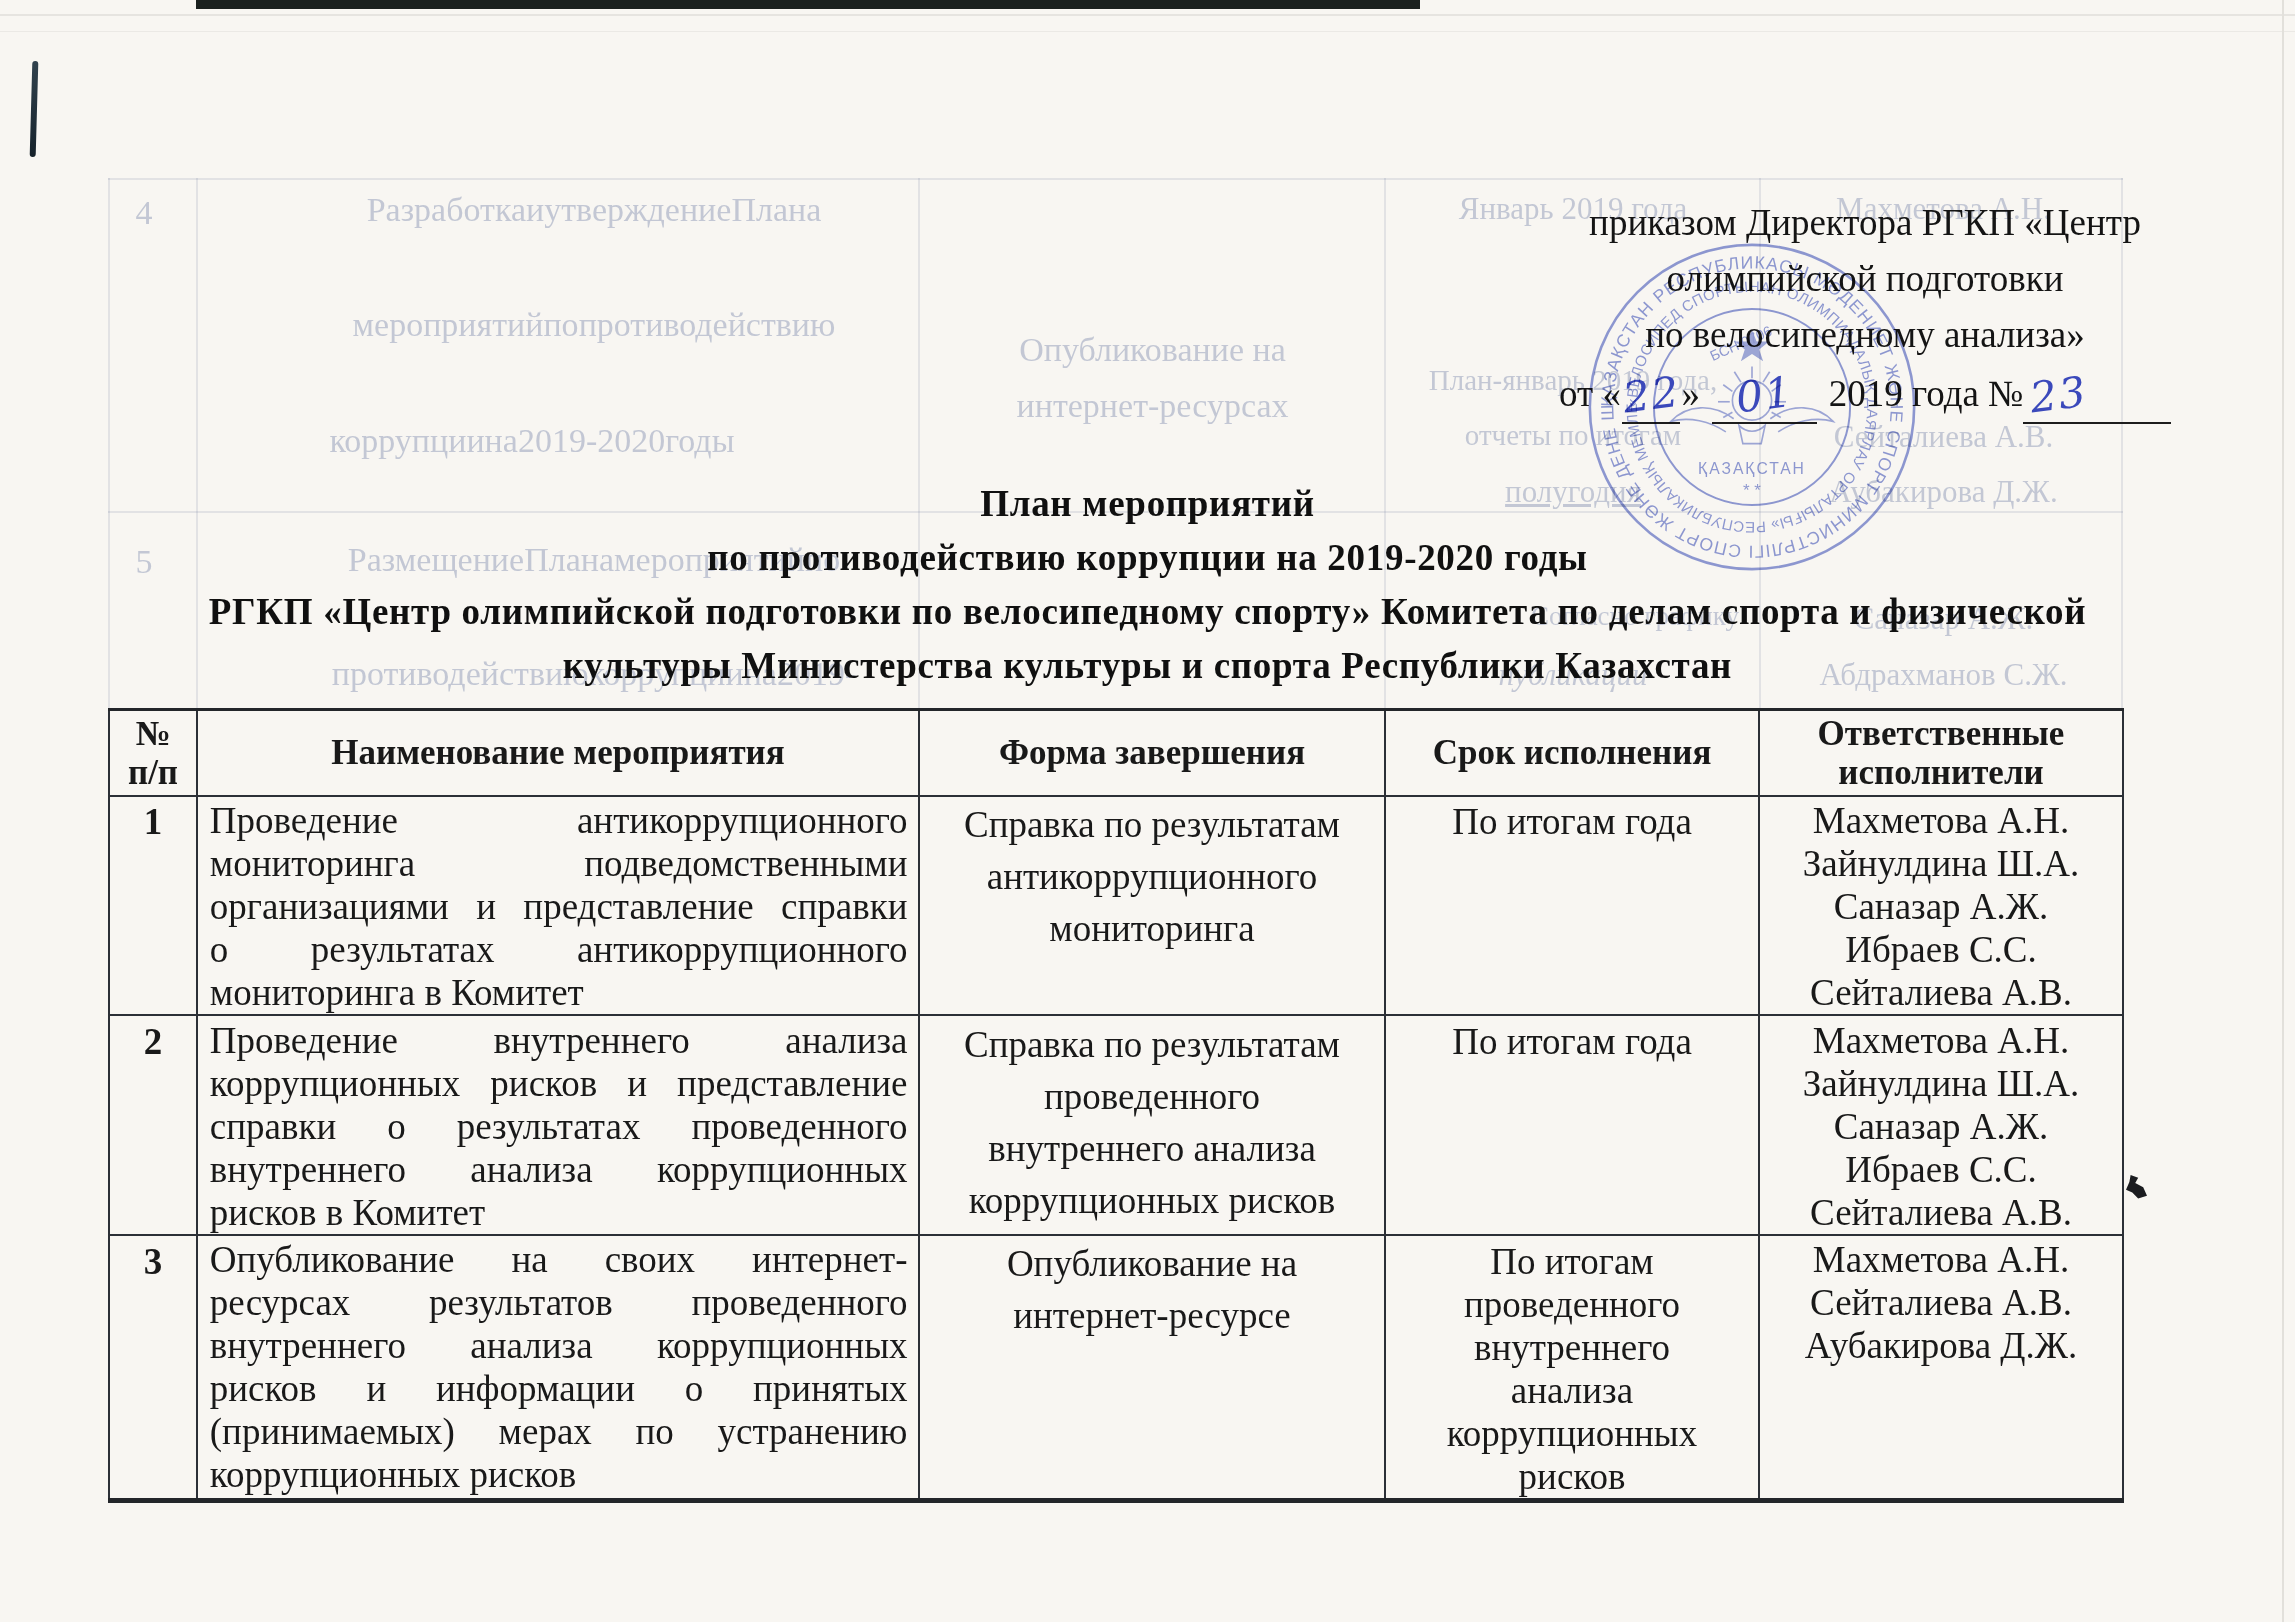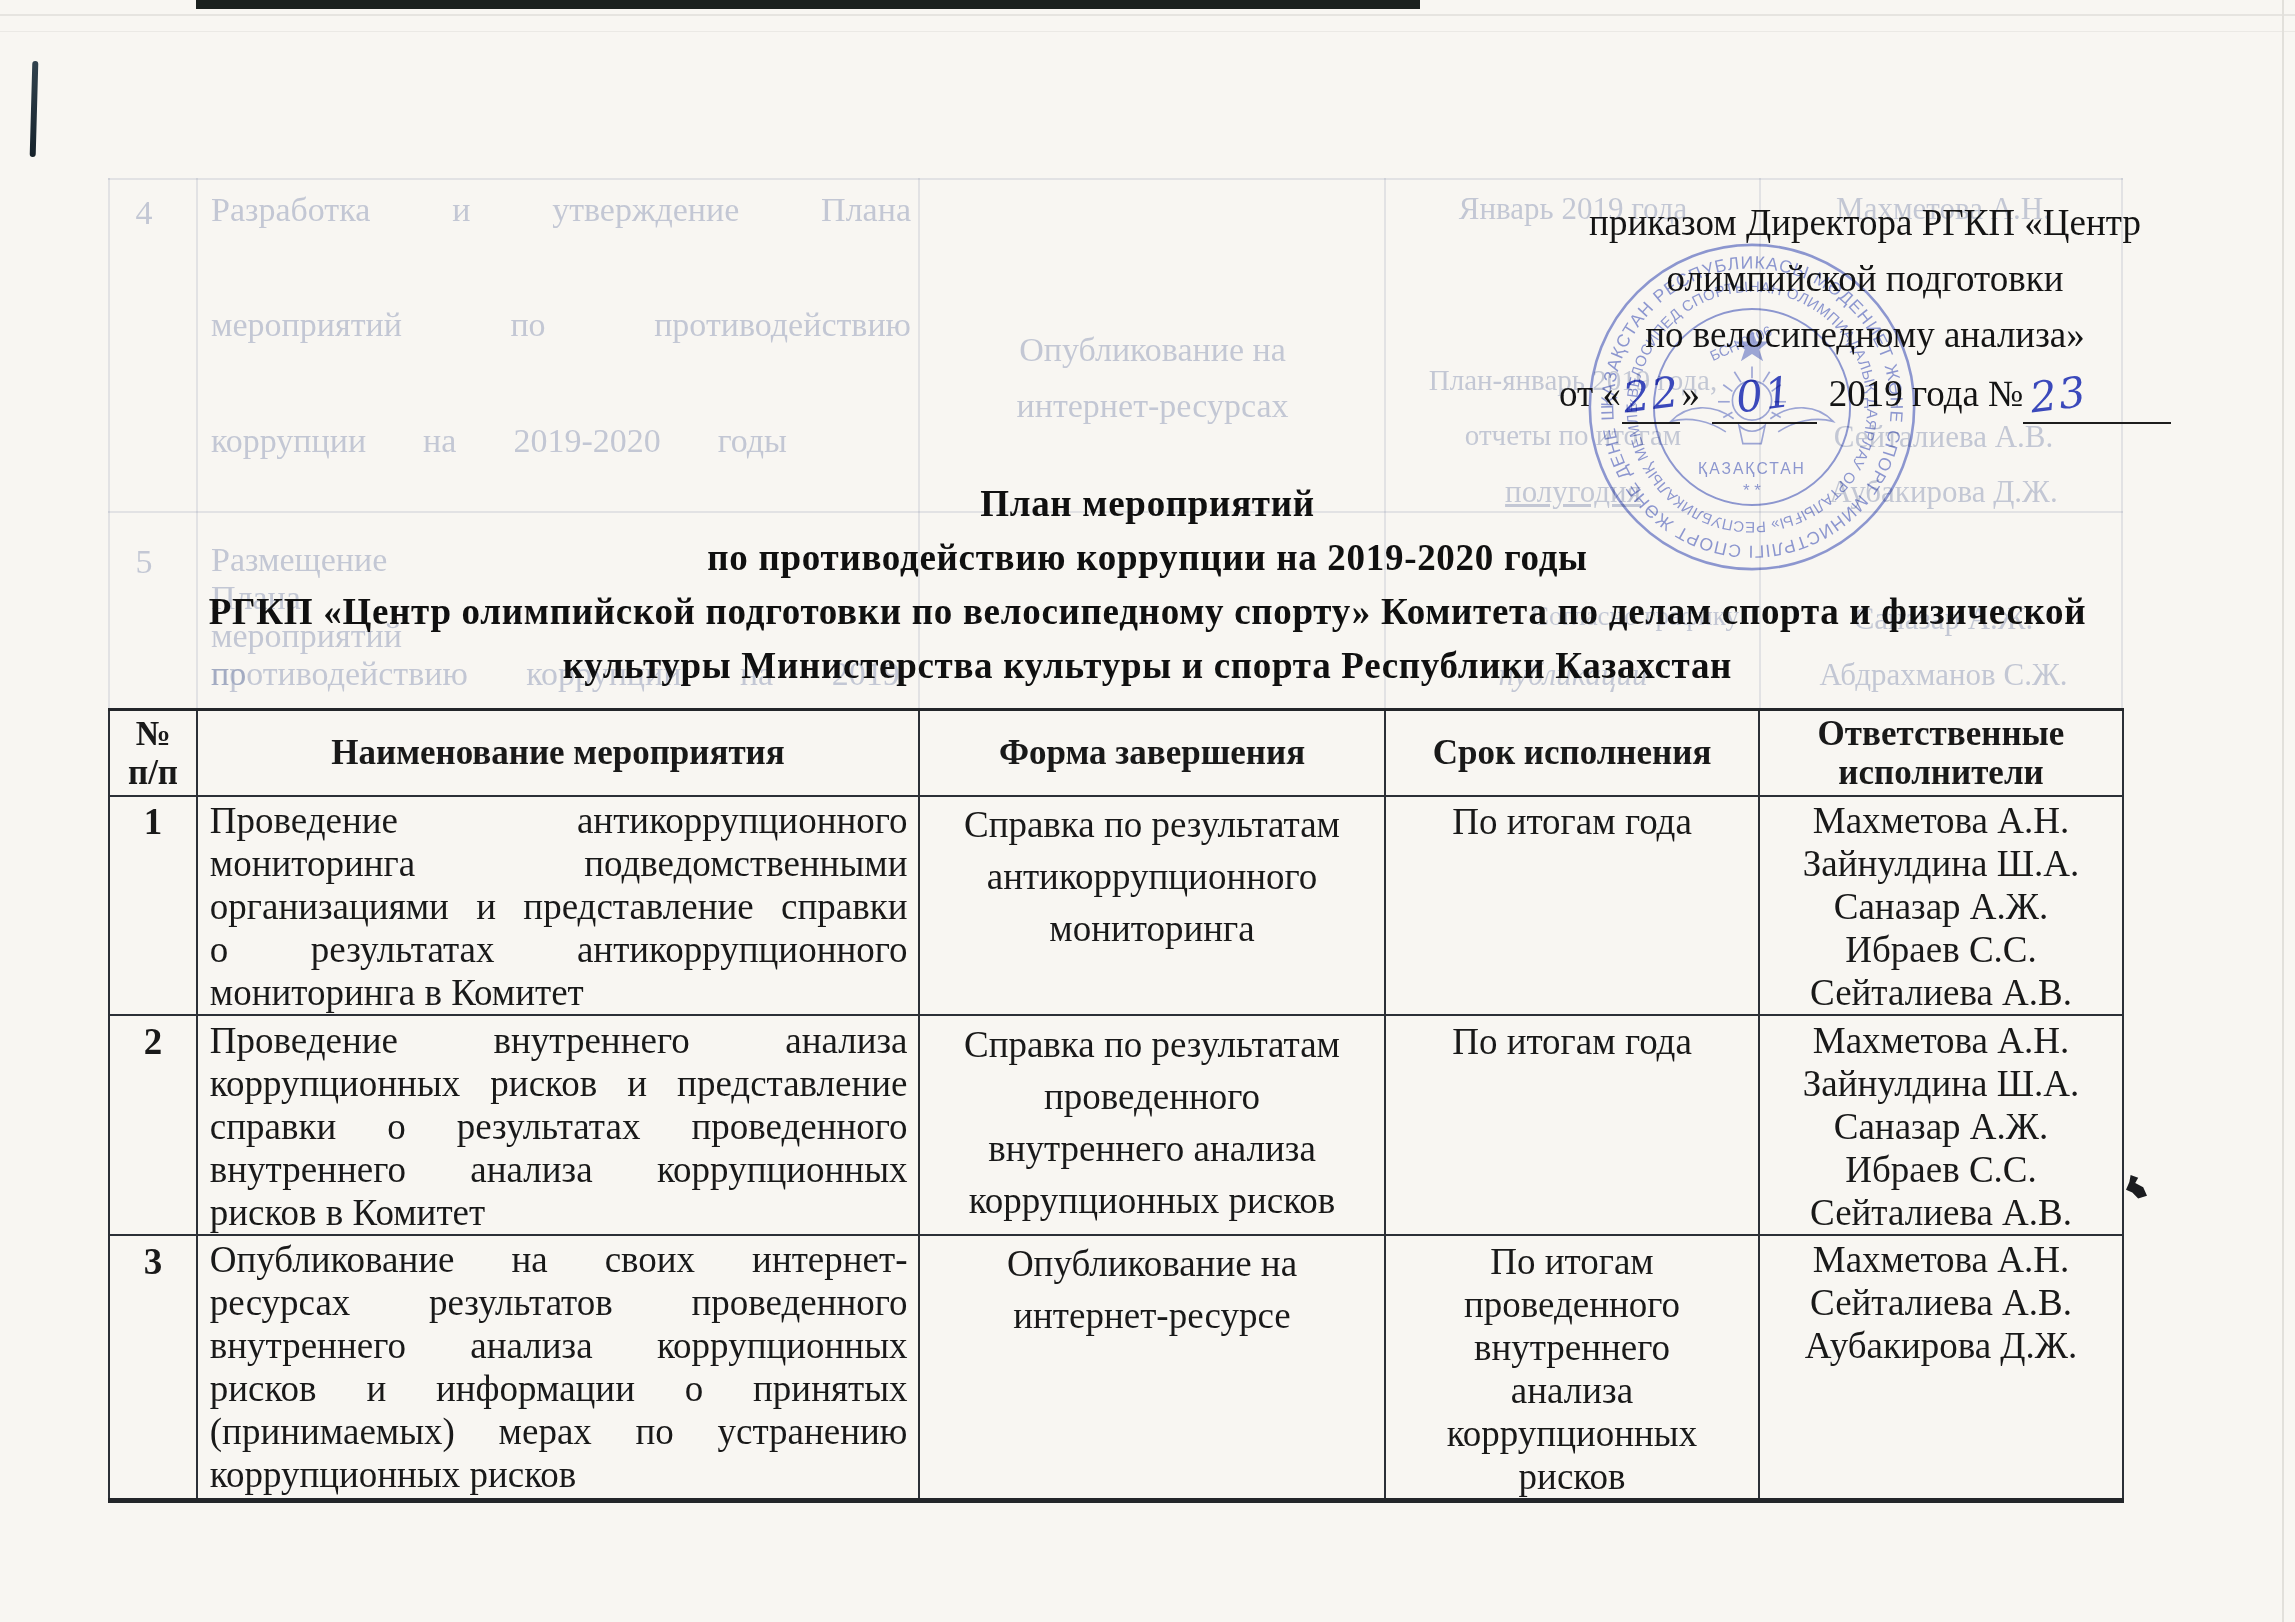--- a/index.html
+++ b/index.html
@@ -10,29 +10,29 @@
   .strip-hairline{position:absolute;left:0;top:14.4px;width:2295px;height:1.3px;background:rgba(0,0,0,.07);}
   .strip-hairline2{position:absolute;left:0;top:31px;width:2295px;height:1.3px;background:rgba(0,0,0,.05);}
   .edge-right{position:absolute;left:2282px;top:0;width:2px;height:1623px;background:#e2e0db;}
   .pen-mark{position:absolute;left:31px;top:61px;width:5.9px;height:96px;border-radius:3.3px;
             background:linear-gradient(#31424e,#16222b);transform:rotate(1.6deg);}
   .ink-blot{position:absolute;left:2126px;top:1175px;width:21px;height:23.6px;background:#1b1c20;
             clip-path:polygon(22% 0,58% 12%,44% 34%,82% 52%,100% 88%,58% 100%,30% 74%,0 62%,16% 30%);}
   
   .ghost{position:absolute;font-size:34px;color:rgba(116,130,168,.40);white-space:nowrap;}
   .gc{text-align:center;display:block;}
-  .gf{display:flex;justify-content:space-between;white-space:normal;}
+  .gf{display:flex;justify-content:center;white-space:normal;margin-left:33px;}
   .gline{position:absolute;background:rgba(104,116,148,.15);}
   .gv{width:2px;top:178px;height:530px;}
   .g0{left:123px;top:194px;width:42px;}
   .g1{left:211px;top:191px;width:700px;}
   .g2{left:211px;top:306px;width:700px;}
   .g3{left:211px;top:422px;width:576px;}
   .g4{left:123px;top:543px;width:42px;}
-  .g5{left:211px;top:541px;width:700px;flex-direction:column;}
+  .g5{left:211px;top:541px;width:700px;}
   .g6{left:211px;top:655px;width:700px;}
   .g7{left:933px;top:331px;width:439px;}
   .g8{left:933px;top:387px;width:439px;}
   .g9{left:1393px;top:191px;width:360px;font-size:31px;}
   .g10{left:1767px;top:191px;width:353px;font-size:31px;}
   .g11{left:1393px;top:364px;width:360px;font-size:29px;}
   .g12{left:1393px;top:419px;width:360px;font-size:29px;}
   .g13{left:1393px;top:474px;width:360px;font-size:31px;text-decoration:underline;}
   .g14{left:1767px;top:419px;width:353px;font-size:31px;}
   .g15{left:1767px;top:474px;width:353px;font-size:31px;}

